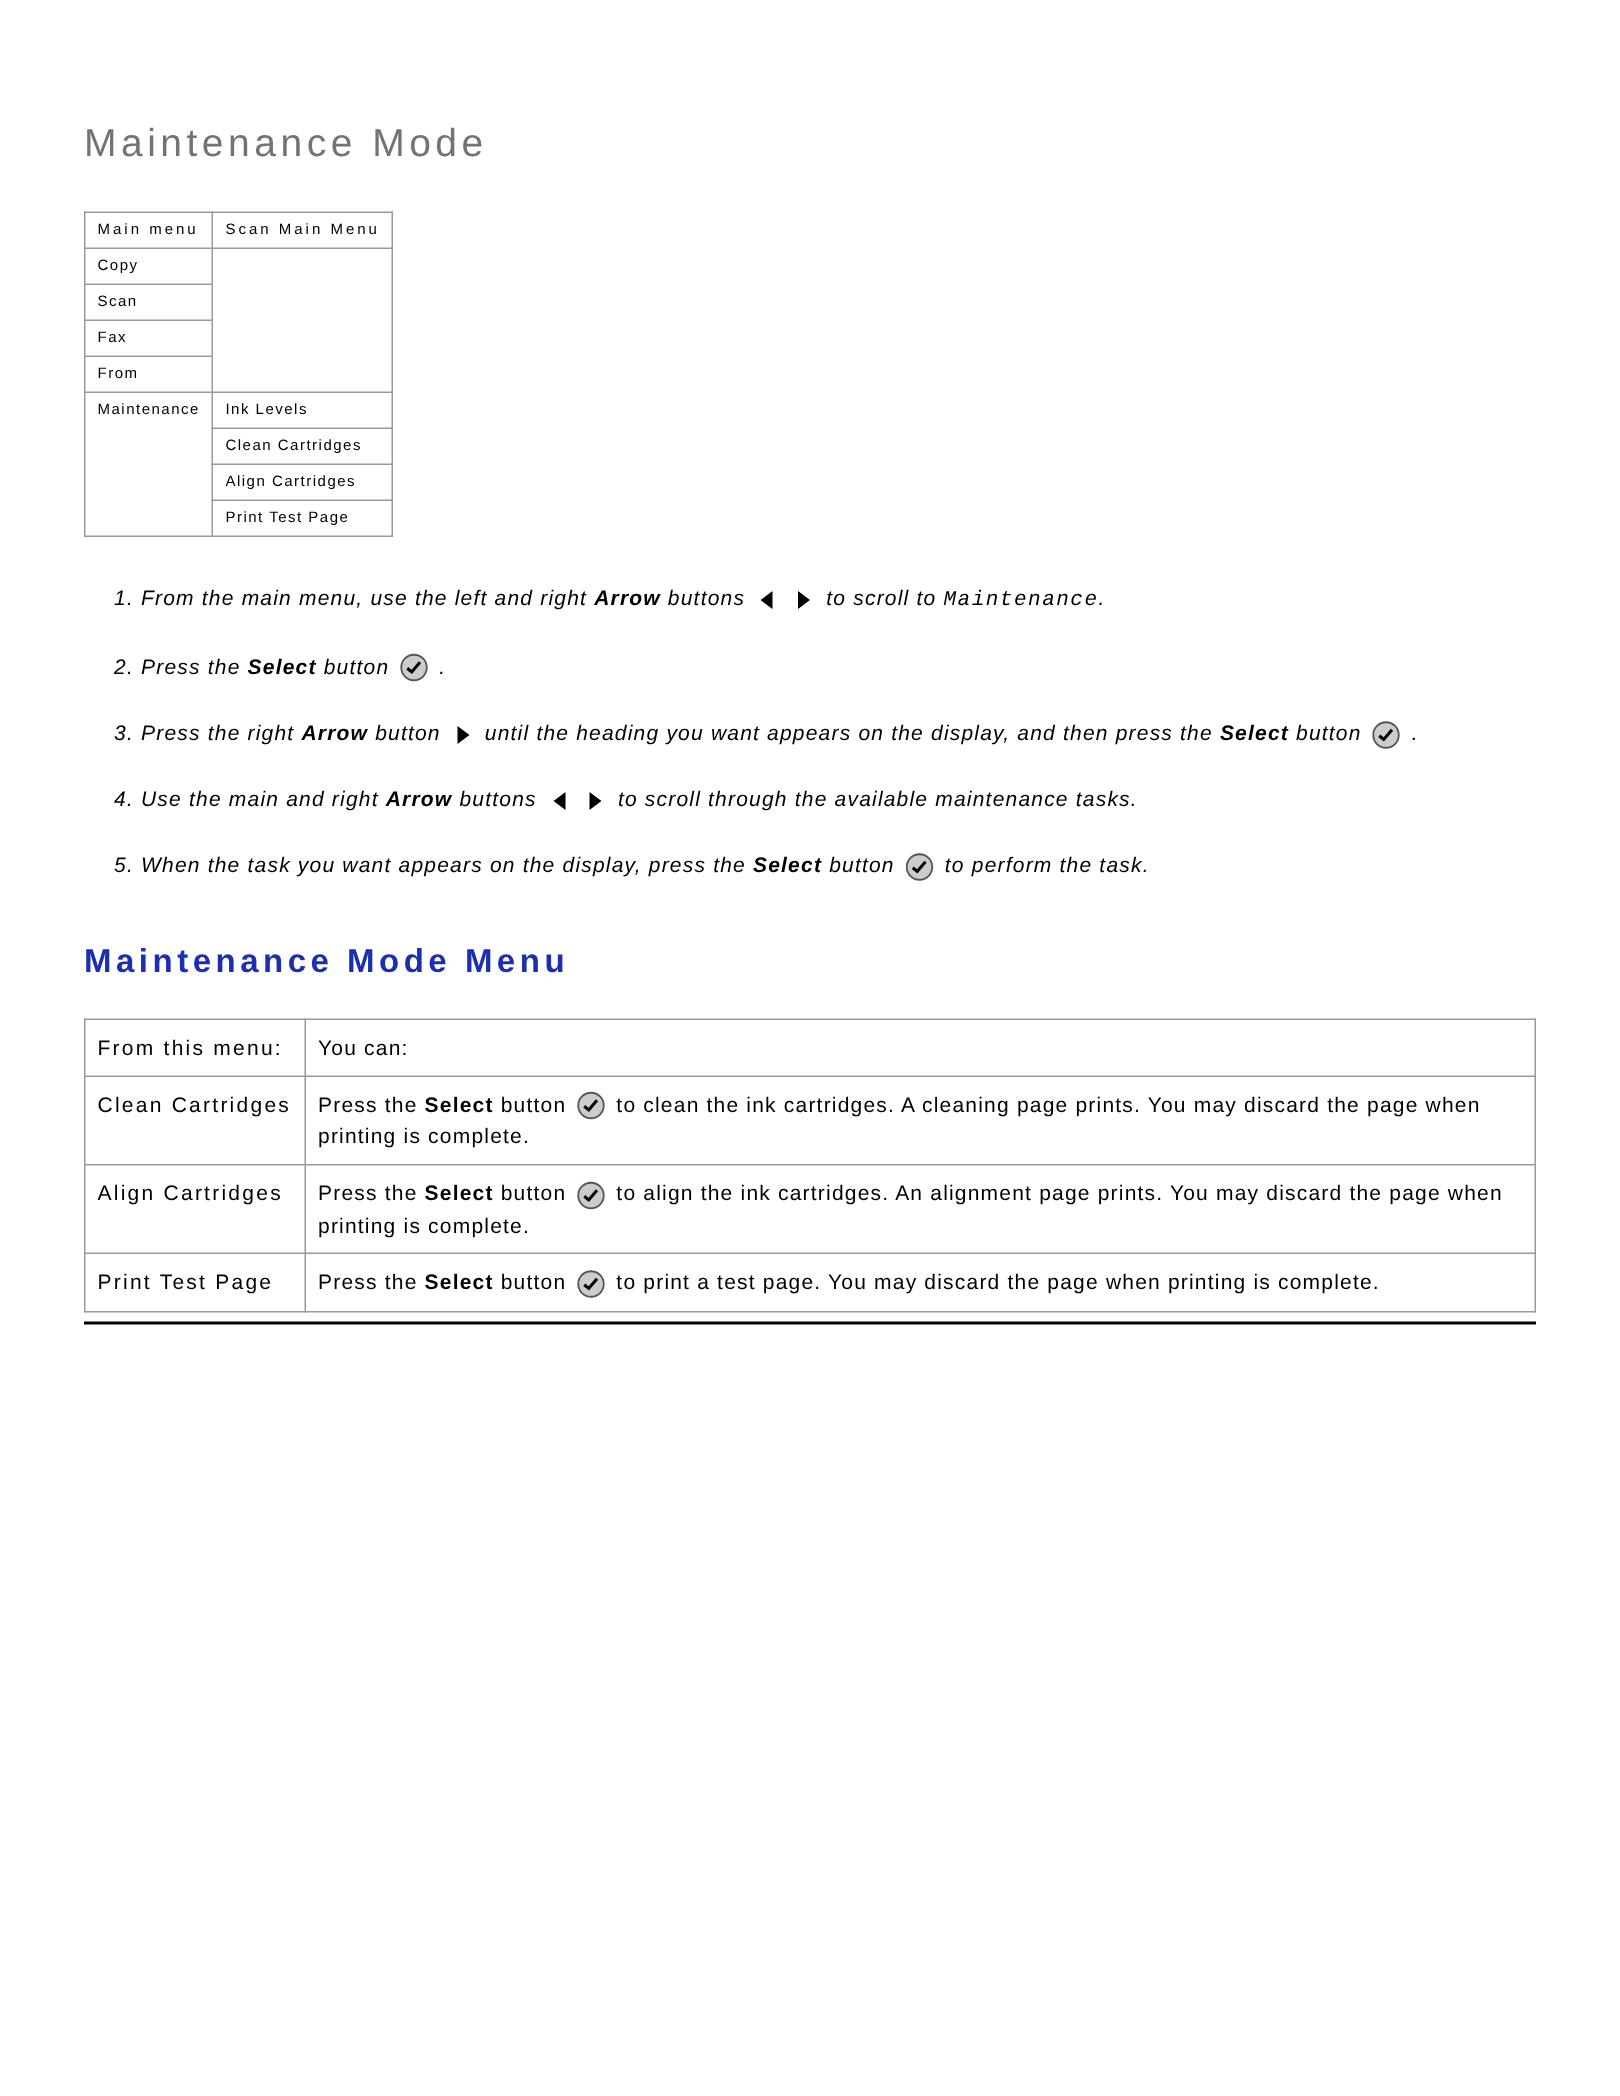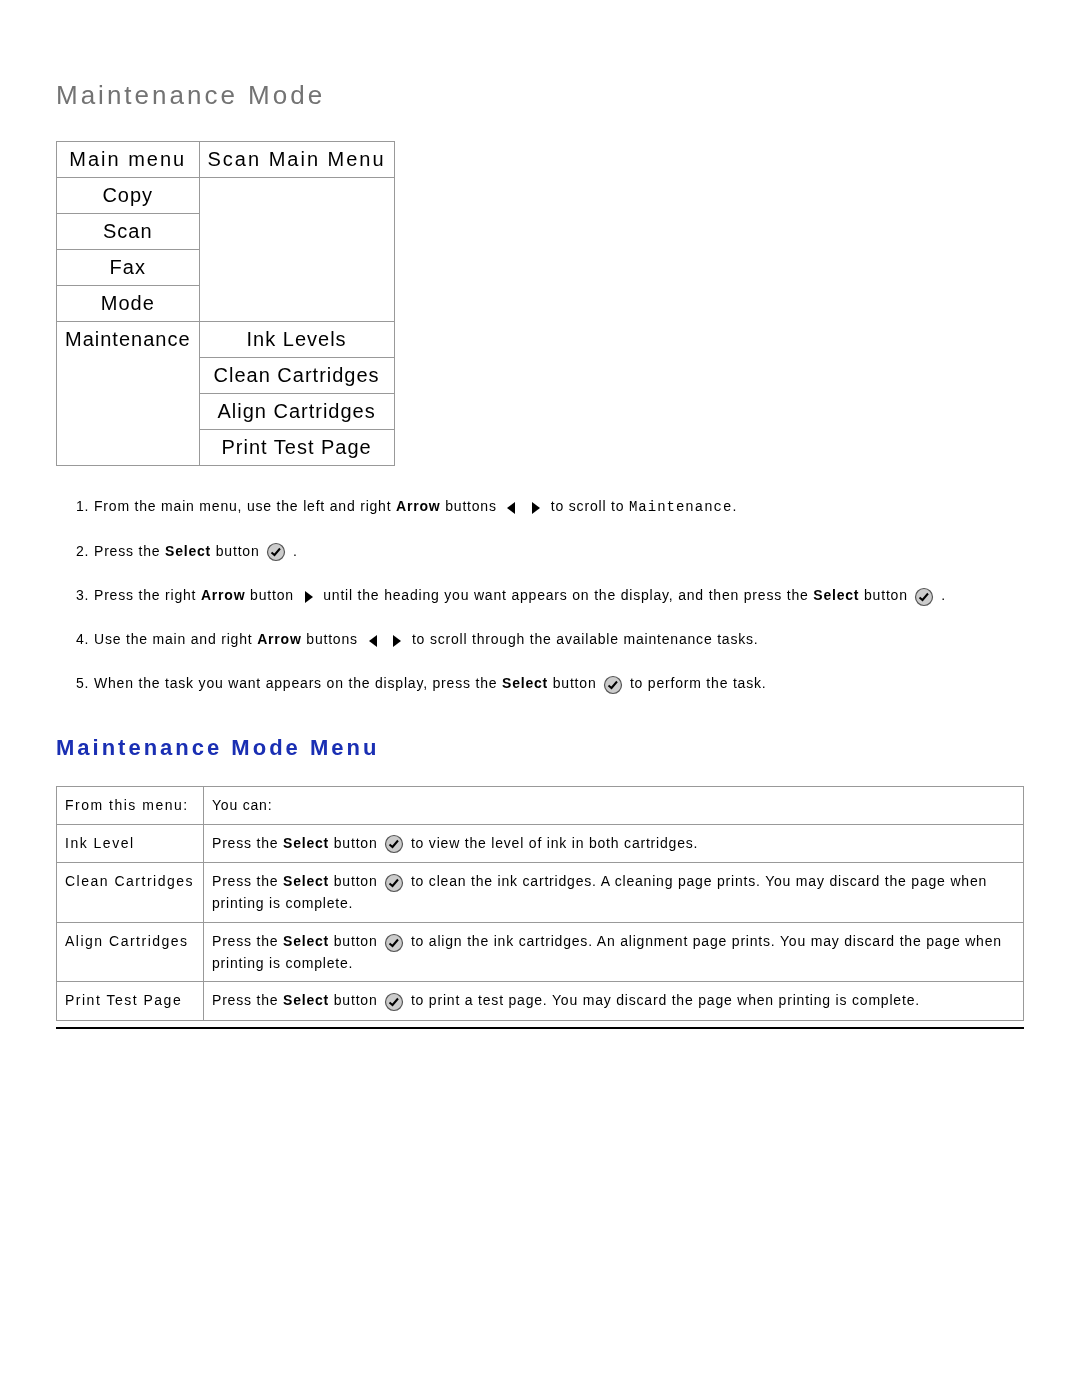--- a/index.html
+++ b/index.html
@@ -26,37 +26,37 @@
     letter-spacing: 3px;
     margin: 40px 0 25px 0;
   }
   table.menu-table {
     border-collapse: collapse;
     margin-bottom: 30px;
   }
   table.menu-table td {
     border: 1px solid #999;
     padding: 6px 8px;
-    font-size: 20px;
+    font-size: 10px;
     vertical-align: top;
     letter-spacing: 1px;
-    text-align: center;
   }
   table.menu-table td.header {
     letter-spacing: 2px;
   }
   ol.steps {
     margin: 20px 0 30px 0;
     padding-left: 38px;
   }
   ol.steps li {
     margin-bottom: 22px;
     line-height: 1.55;
     letter-spacing: 0.8px;
     font-size: 14px;
+    font-style: italic;
   }
   .bold { font-weight: bold; }
   .mono { font-family: "Courier New", monospace; letter-spacing: 1px; }
   .icon-wrap {
     display: inline-block;
     vertical-align: middle;
     margin: 0 2px;
   }
   svg { vertical-align: middle; }
   table.desc-table {
@@ -113,21 +113,21 @@
     <td>Copy</td>
     <td rowspan="4"></td>
   </tr>
   <tr>
         <td>Scan</td>
       </tr>
   <tr>
         <td>Fax</td>
       </tr>
   <tr>
-        <td>Mode</td>
+        <td>From</td>
       </tr>
   <tr>
     <td rowspan="4">Maintenance</td>
     <td>Ink Levels</td>
   </tr>
   <tr>
         <td>Clean Cartridges</td>
       </tr>
   <tr>
         <td>Align Cartridges</td>
@@ -186,30 +186,20 @@
   </li>
 </ol>
 
 <h2 class="sub-title">Maintenance Mode Menu</h2>
 
 <table class="desc-table">
   <tbody>
       <tr>
     <td class="left">From this menu:</td>
     <td>You can:</td>
-  </tr>
-  <tr>
-    <td class="left">Ink Level</td>
-    <td>
-      <span>Press the </span><span class="bold">Select</span><span> button </span>
-      <span class="icon-wrap"><svg width="20" height="20">
-              <use href="#icon-select"></use>
-            </svg></span>
-      <span> to view the level of ink in both cartridges.</span>
-    </td>
   </tr>
   <tr>
     <td class="left">Clean Cartridges</td>
     <td>
       <span>Press the </span><span class="bold">Select</span><span> button </span>
       <span class="icon-wrap"><svg width="20" height="20">
               <use href="#icon-select"></use>
             </svg></span>
       <span> to clean the ink cartridges. A cleaning page prints. You may discard the page when printing is complete.</span>
     </td>

